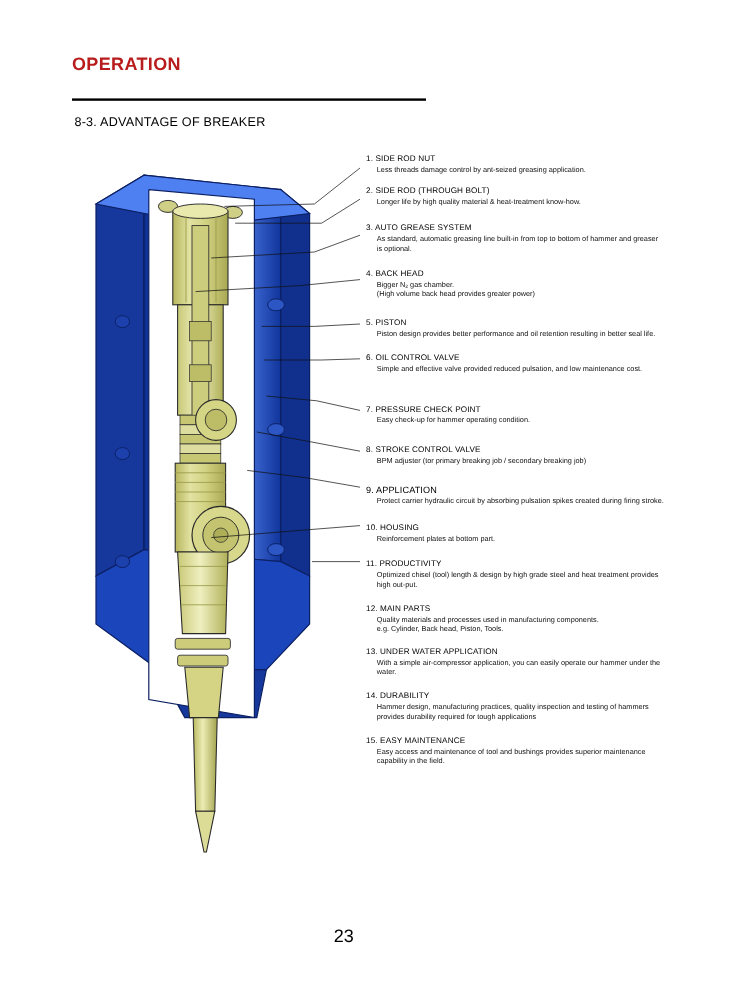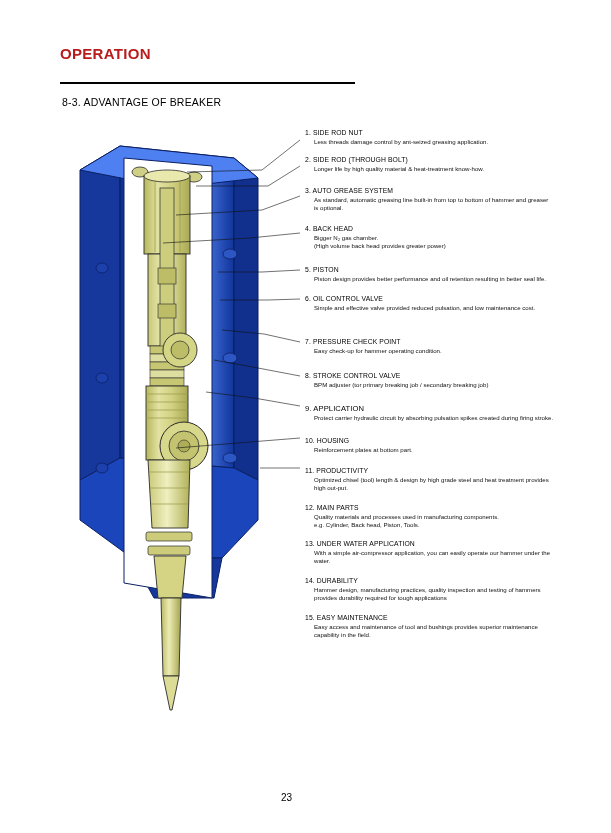--- a/index.html
+++ b/index.html
@@ -90,24 +90,24 @@
   .leaders {
     position: absolute;
     left: 0; top: 0;
     width: 611px; height: 833px;
     pointer-events: none;
   }
   
   .page-number {
     position: absolute;
     left: 0;
-    top: 792px;
+    top: 772px;
     width: 573px;
     text-align: center;
-    font-size: 10px;
+    font-size: 15px;
   }
 </style>
 </head>
 <body>
 
 <div class="page">
 
   <div class="page-header">
     <div class="title">OPERATION</div>
     <div class="rule"></div>

